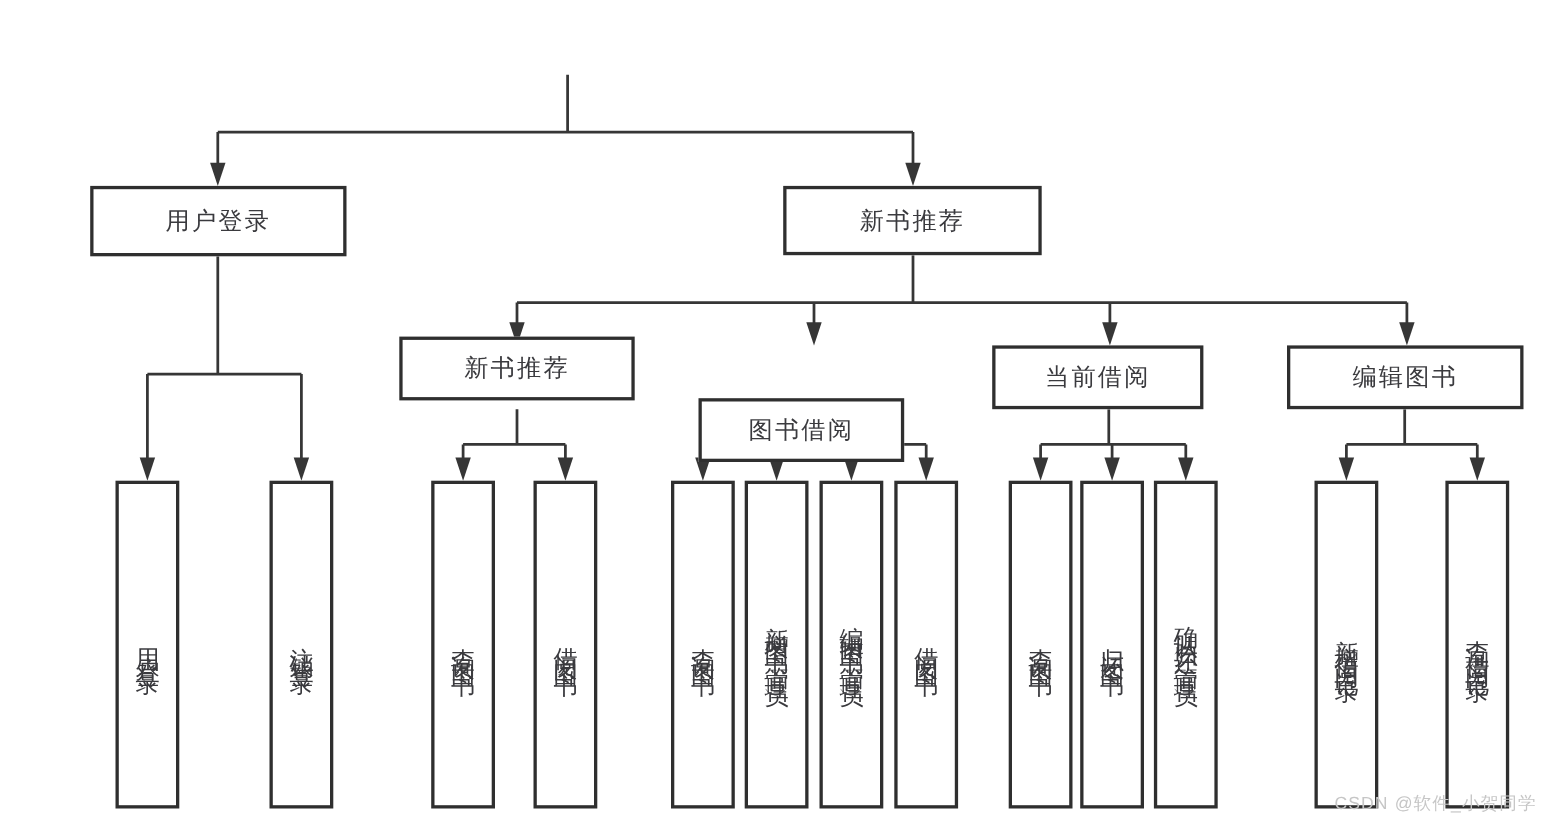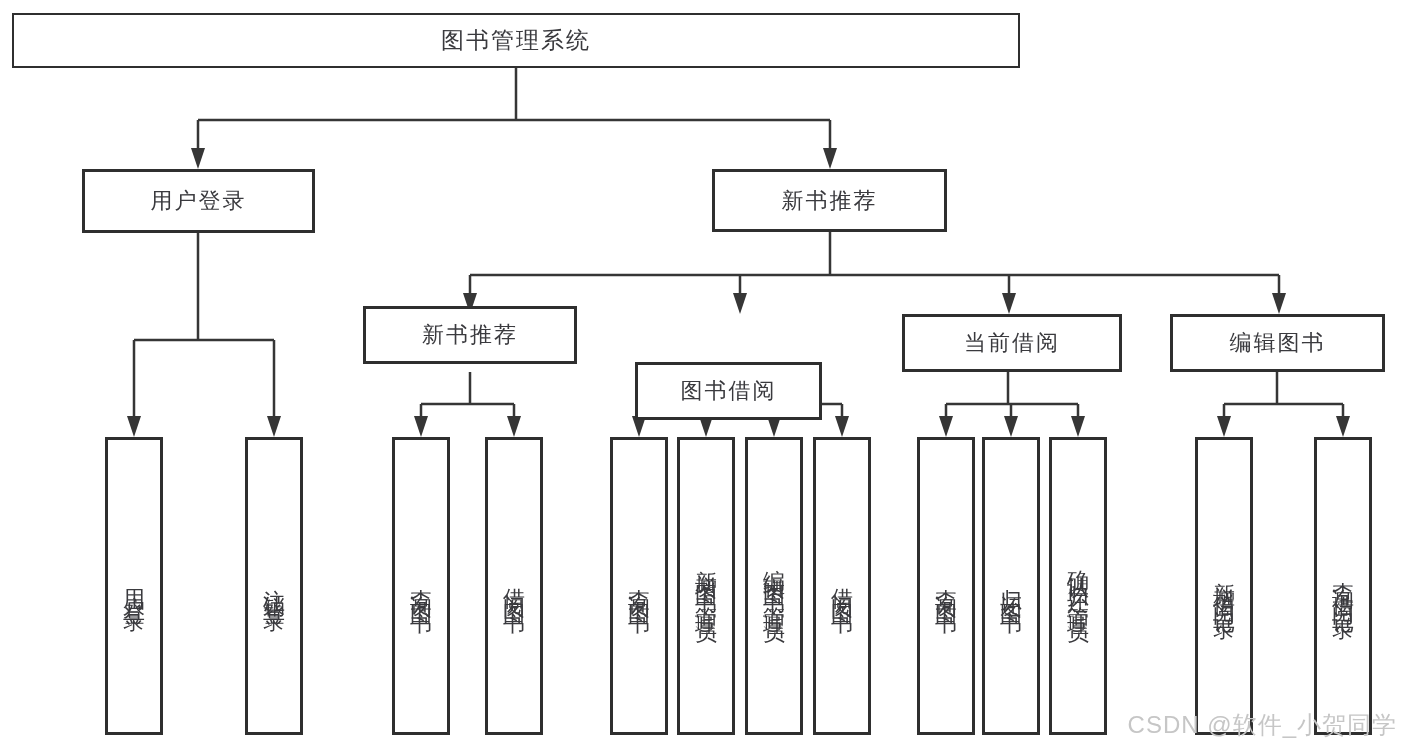--- a/index.html
+++ b/index.html
@@ -34,21 +34,21 @@
     writing-mode: vertical-rl;
     text-orientation: mixed;
     letter-spacing: 0.34em;
     line-height: 1.1;
     font-size: 22px;
   }
   .watermark {
     position: absolute;
     right: 8px;
     bottom: 6px;
-    font-size: 24px;
+    font-size: 16px;
     letter-spacing: 1px;
     color: #c6c6c6;
     white-space: nowrap;
     pointer-events: none;
     text-align: right;
   }
 </style>
 </head>
 <body>
 
@@ -87,28 +87,27 @@
       <polygon points="767,416 781,416 774,437"></polygon>
       <polygon points="835,416 849,416 842,437"></polygon>
       <polygon points="939,416 953,416 946,437"></polygon>
       <polygon points="1004,416 1018,416 1011,437"></polygon>
       <polygon points="1071,416 1085,416 1078,437"></polygon>
       <polygon points="1217,416 1231,416 1224,437"></polygon>
       <polygon points="1336,416 1350,416 1343,437"></polygon>
     </g>
   </svg>
 
-  <div class="box root" style="left:12px; top:13px; width:1008px; height:55px;">图书管理系统</div>
 
   <div class="box" style="left:82px; top:169px; width:233px; height:64px;">用户登录</div>
   <div class="box" style="left:712px; top:169px; width:235px; height:63px;">新书推荐</div>
 
   <div class="box" style="left:363px; top:306px; width:214px; height:58px;">新书推荐</div>
   <div class="box" style="left:635px; top:314px; width:187px; height:58px;margin-top:48px;">图书借阅</div>
-  <div class="box" style="left:902px; top:314px; width:220px; height:58px;">当前借阅</div>
+  <div class="box" style="left:902px; top:314px; width:192px; height:58px;">当前借阅</div>
   <div class="box" style="left:1170px; top:314px; width:215px; height:58px;">编辑图书</div>
 
   <div class="box vbox" style="left:105px; top:437px; width:58px; height:298px;">
     <span>用户登录</span>
   </div>
   <div class="box vbox" style="left:245px; top:437px; width:58px; height:298px;">
     <span>注销登录</span>
   </div>
 
   <div class="box vbox" style="left:392px; top:437px; width:58px; height:298px;">

